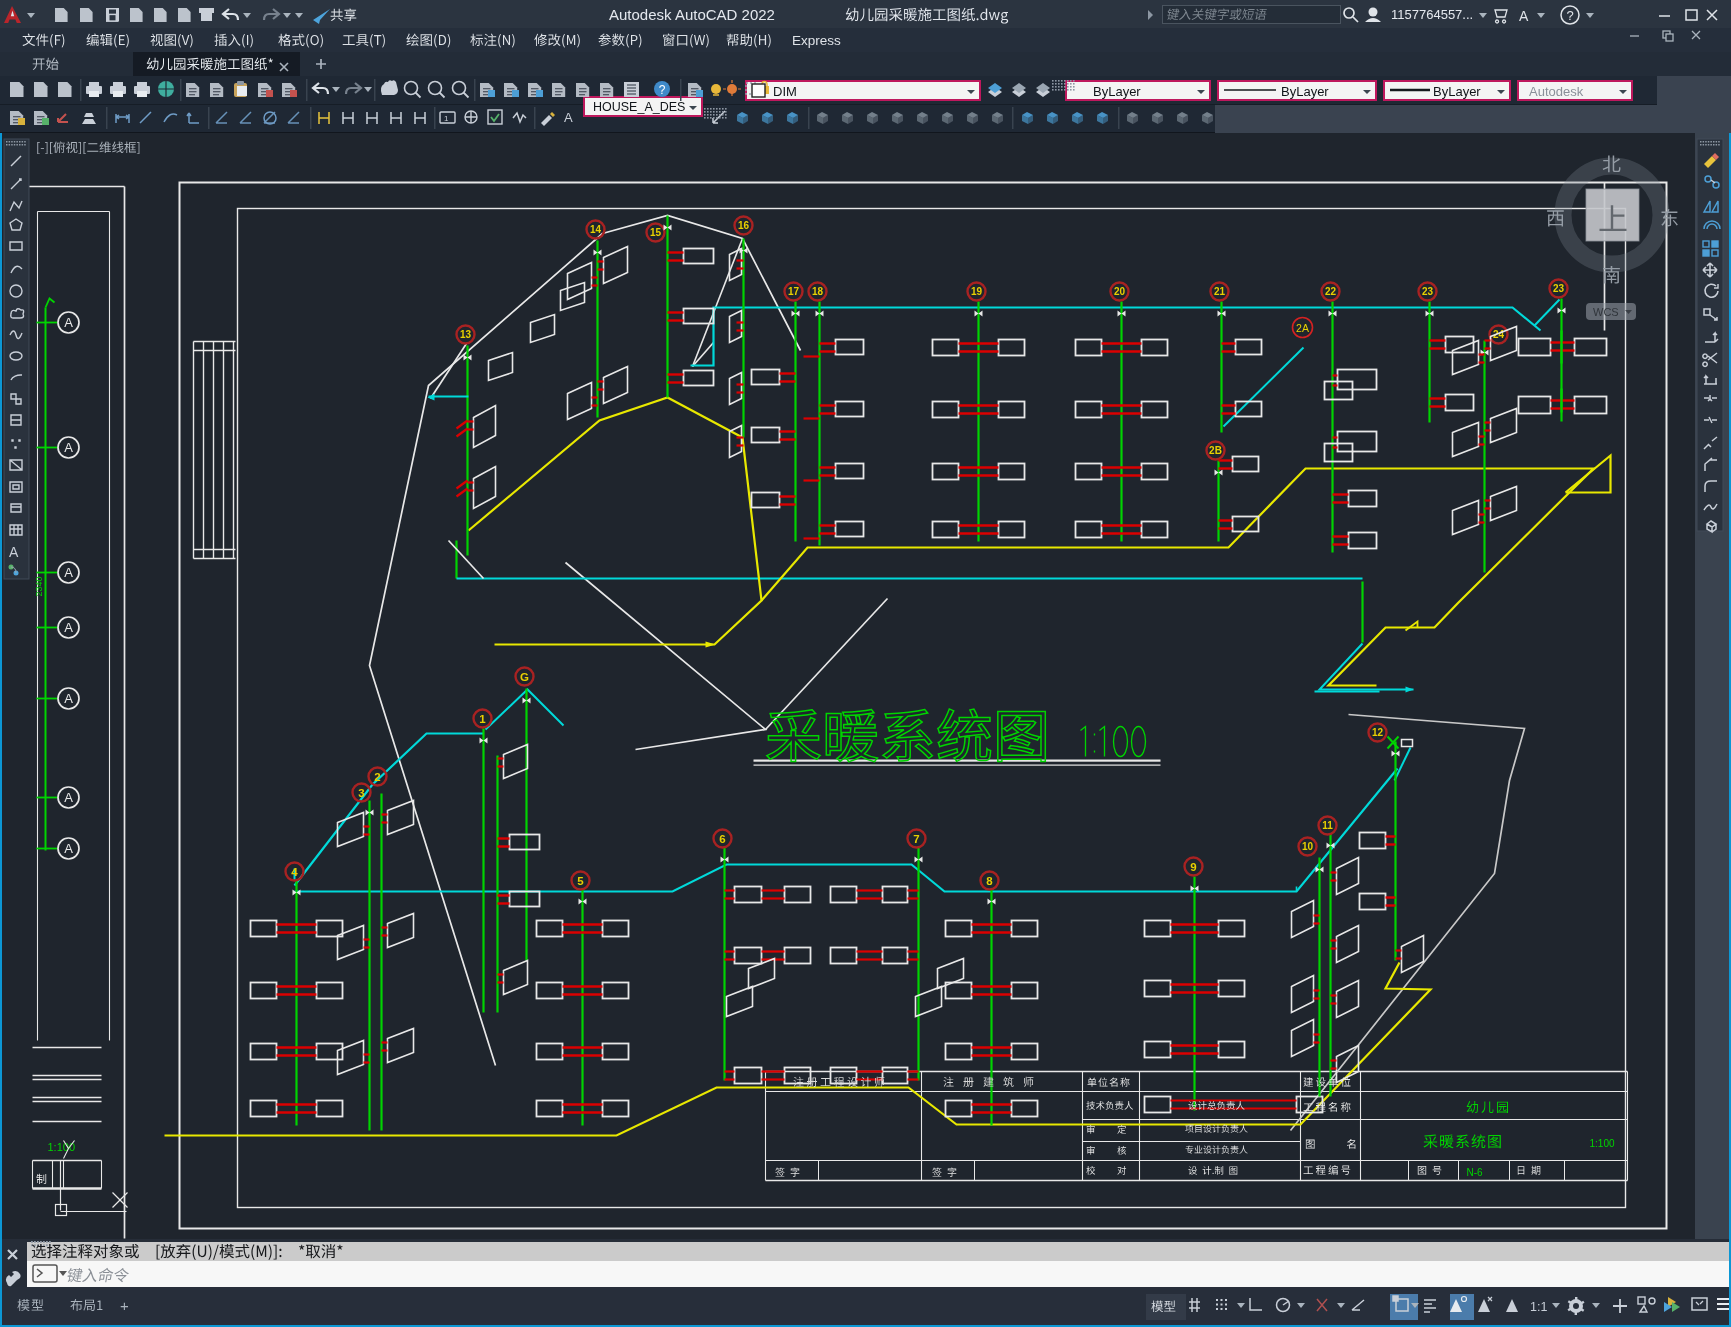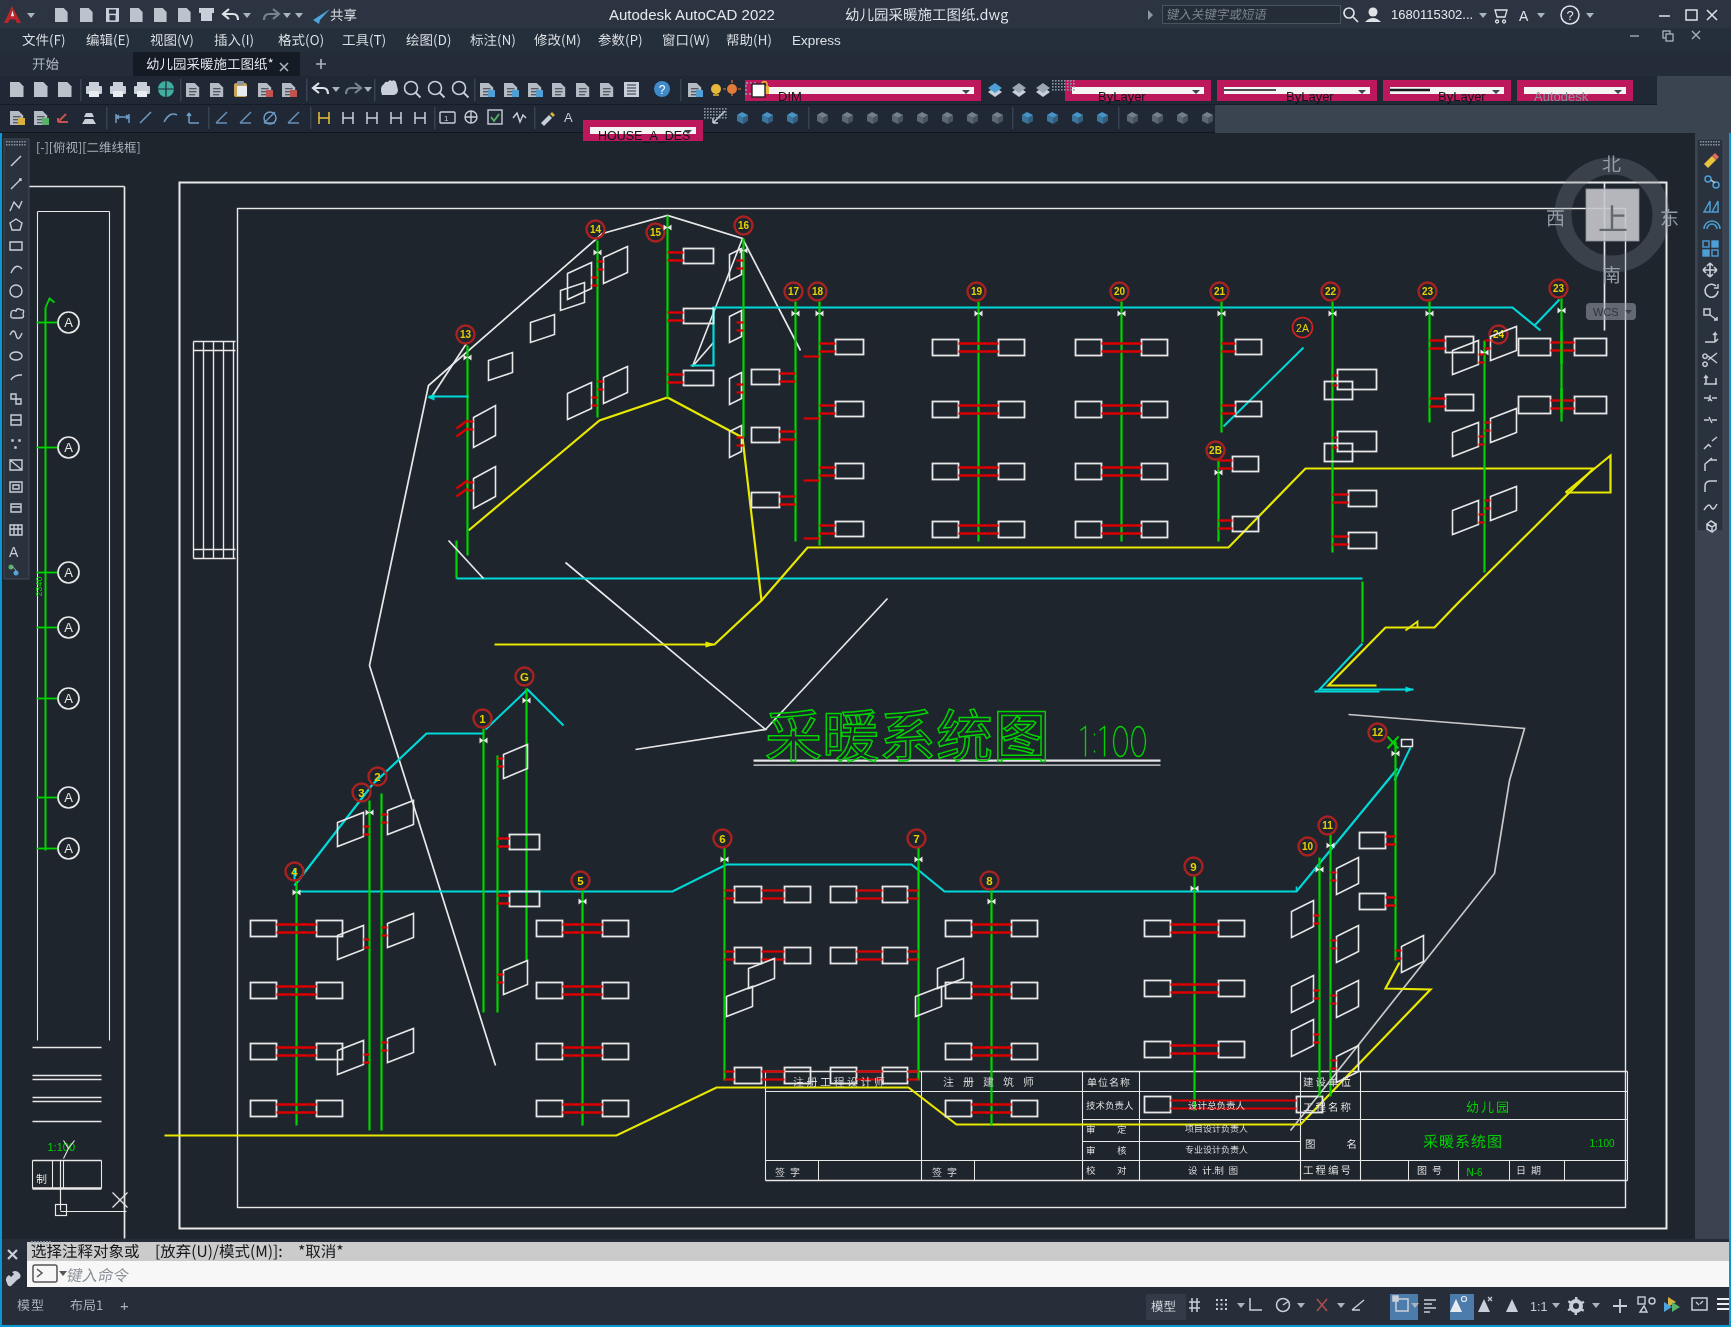--- a/index.html
+++ b/index.html
@@ -13,21 +13,21 @@
   #tb1 { left:0; top:76px; width:1731px; height:29px; background:#1f2834; border-bottom:1px solid #161d26; }
   #tb2 { left:0; top:105px; width:1731px; height:28px; background:#1f2834; border-bottom:1px solid #11161d; }
   #canvas { left:2px; top:133px; width:1693px; height:1106px; background:#1f252d; }
   #rgutter { left:1695px; top:133px; width:34px; height:1106px; background:#3a434f; }
   #cmdwrap { left:0; top:1239px; width:1731px; height:48px; background:#262d38; }
   #cmdgrey { left:27px; top:1242px; width:1704px; height:19px; background:#cbcbcb; }
   #cmdwhite { left:27px; top:1261px; width:1704px; height:26px; background:#f7f7f7; }
   #status { left:0; top:1287px; width:1731px; height:38px; background:#272e3a; }
   .bluebord { background:#0c97d4; }
   .t { position:absolute; white-space:pre; }
-  .combo { position:absolute; background:#f4f4f4; border:7px solid #be185d; color:#101418; font-size:13px; }
+  .combo { position:absolute; background:#f4f4f4; border:2px solid #be185d; color:#101418; font-size:13px; }
   .combo .car { position:absolute; right:4px; top:45%; width:0; height:0; border:4px solid transparent; border-top-color:#3c4650; }
   .searchbox { position:absolute; left:1162px; top:5px; width:179px; height:19px; background:#242d38; border:1px solid #4a545f; }
 </style>
 </head>
 <body>
 <div id="app">
   <div id="titlebar" class="abs"></div>
   <div id="menubar" class="abs"></div>
   <div id="tabrow" class="abs"></div>
   <div id="tabactive" class="abs"></div>
@@ -41,21 +41,21 @@
   <div id="cmdgrey" class="abs"></div>
   <div id="cmdwhite" class="abs"></div>
   <div id="status" class="abs"></div>
 
   <div class="abs bluebord" style="left:0;top:133px;width:2px;height:1194px"></div>
   <div class="abs bluebord" style="left:1729px;top:133px;width:2px;height:1194px"></div>
   <div class="abs bluebord" style="left:0;top:1325px;width:1731px;height:2px"></div>
 
   <div class="t" style="left:609px;top:6px;font-size:15px;color:#e4e8ee">Autodesk AutoCAD 2022</div>
   <div class="searchbox"></div>
-  <div class="t" style="left:1391px;top:7px;font-size:13px;color:#e4e8ee">1680115302...</div>
+  <div class="t" style="left:1391px;top:7px;font-size:13px;color:#e4e8ee">1157764557...</div>
 
   <div class="combo" style="left:745px;top:80px;width:236px;height:21px">
       <span style="position:absolute;left:26px;top:2px">DIM</span>
       <span class="car"></span>
     </div>
   <div class="combo" style="left:1065px;top:80px;width:146px;height:21px">
       <span style="position:absolute;left:26px;top:2px">ByLayer</span>
       <span class="car"></span>
     </div>
   <div class="combo" style="left:1217px;top:80px;width:160px;height:21px">
@@ -63,21 +63,21 @@
       <span class="car"></span>
     </div>
   <div class="combo" style="left:1383px;top:80px;width:128px;height:21px">
       <span style="position:absolute;left:48px;top:2px">ByLayer</span>
       <span class="car"></span>
     </div>
   <div class="combo" style="left:1517px;top:80px;width:116px;height:21px;color:#8a9099">
       <span style="position:absolute;left:10px;top:2px">Autodesk</span>
       <span class="car"></span>
     </div>
-  <div class="combo" style="left:583px;top:120px;width:120px;height:21px">
+  <div class="combo" style="left:583px;top:96px;width:120px;height:21px">
       <span style="position:absolute;left:8px;top:2px;font-size:12.5px">HOUSE_A_DES</span>
       <span class="car"></span>
     </div>
 
   <svg class="abs" style="left:0;top:0;z-index:9" width="1731" height="1327" viewBox="0 0 1731 1327">
       <defs>
         <clipPath id="cnv">
           <rect x="2" y="133" width="1693" height="1106"></rect>
         </clipPath>
       </defs>

